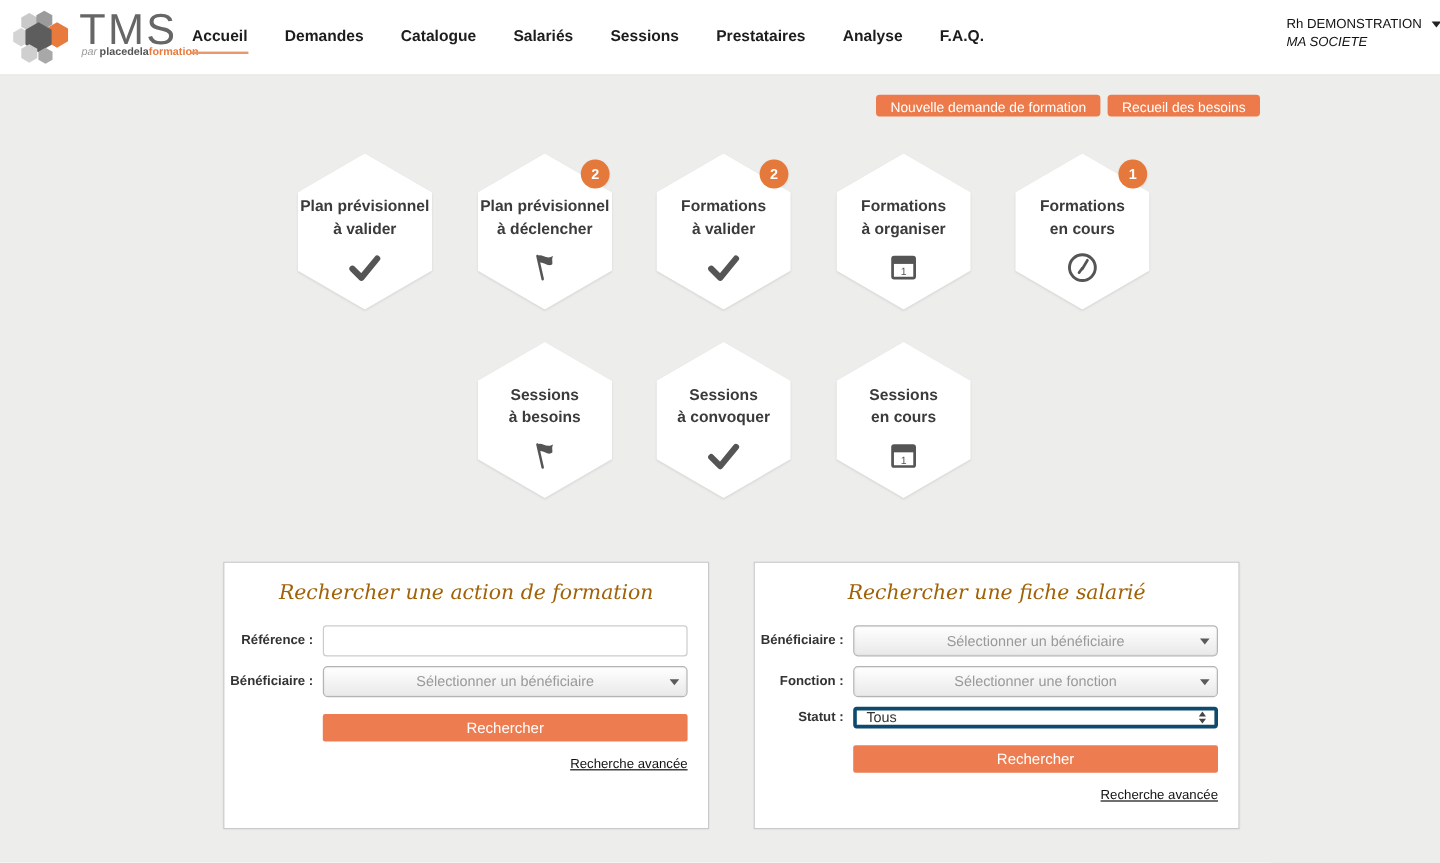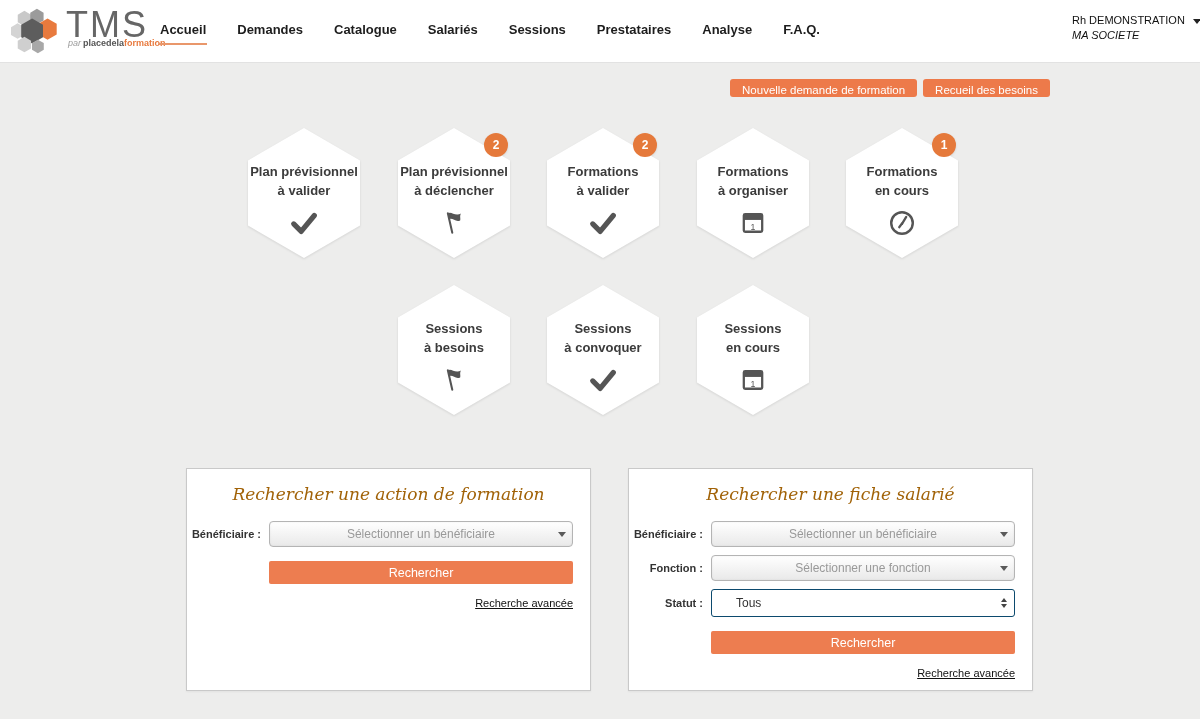--- a/index.html
+++ b/index.html
@@ -41,21 +41,21 @@
   .panel{position:absolute;width:405px;height:223px;background:#fff;border:1px solid #c9c9c9;box-shadow:0 1px 2px rgba(0,0,0,0.05);box-sizing:border-box;}
   .panel-title{margin:15px 0 17px;text-align:center;font-family:"DejaVu Serif",serif;font-style:italic;font-size:17px;color:#a16207;}
   .form-row{display:flex;align-items:center;margin:0 17px 8px 0;}
   .form-label{width:74px;padding-right:8px;flex-shrink:0;text-align:right;font-size:11px;font-weight:bold;color:#333;}
   .form-field{flex:1;position:relative;}
   .text-input{width:100%;height:26px;box-sizing:border-box;border:1px solid #ccc;border-radius:3px;padding:0 8px;font-size:12px;font-family:"Liberation Sans",sans-serif;color:#333;background:#fff;}
   .chosen{height:26px;box-sizing:border-box;border:1px solid #b4b4b4;border-radius:4px;background:linear-gradient(#ffffff,#e9e9e9);display:flex;align-items:center;justify-content:center;position:relative;cursor:pointer;box-shadow:0 0 2px rgba(0,0,0,0.08) inset;}
   .chosen-text{font-size:12px;color:#999;}
   .chosen-arrow{position:absolute;right:0;top:0;width:20px;height:24px;border-radius:0 4px 4px 0;display:flex;align-items:center;justify-content:center;}
   .chosen-arrow::after{content:"";width:0;height:0;border-left:4px solid transparent;border-right:4px solid transparent;border-top:5px solid #5a5a5a;}
-  .native-select{height:28px;box-sizing:border-box;border:1px solid #0c4a6e;border-radius:3px;background:#fff;display:flex;align-items:center;padding:0 24px;position:relative;cursor:pointer;}
+  .native-select{height:18px;box-sizing:border-box;border:3px solid #0c4a6e;border-radius:3px;background:#fff;display:flex;align-items:center;padding:0 8px;position:relative;cursor:pointer;}
   .native-select-text{font-size:12px;color:#333;}
   .updown{position:absolute;right:7px;top:50%;transform:translateY(-50%);display:flex;flex-direction:column;gap:2px;}
   .updown i{display:block;width:0;height:0;border-left:3.5px solid transparent;border-right:3.5px solid transparent;}
   .updown i.up{border-bottom:4px solid #444;}
   .updown i.down{border-top:4px solid #444;}
   .submit-row{margin:14px 17px 0 82px;}
   .btn-submit{width:100%;height:23px;background:#ed7d50;color:#fff;border:none;border-radius:2px;font-size:12.5px;cursor:pointer;font-family:"Liberation Sans",sans-serif;}
   .adv-row{margin:9px 17px 0 0;text-align:right;}
   .adv-link{font-size:11px;color:#111;text-decoration:underline;cursor:pointer;}
 </style>
@@ -230,20 +230,24 @@
             <rect x="5.5" y="6" width="21" height="6.5" fill="#555"></rect>
             <text x="16" y="23.5" font-size="10" fill="#555" text-anchor="middle" font-family="Liberation Sans, sans-serif">1</text>
           </svg>
       </div>
     </div>
   </div>
 
   <div class="panel" style="left:186px;top:468px;">
     <div class="panel-title">Rechercher une action de formation</div>
 
+    <div class="form-row">
+      <div class="form-label">Référence :</div>
+      <div class="form-field"><input class="text-input" type="text" value="" style=""></div>
+    </div>
 
 
     <div class="form-row">
       <div class="form-label">Bénéficiaire :</div>
       <div class="form-field">
         <div class="chosen">
           <span class="chosen-text">Sélectionner un bénéficiaire</span>
           <span class="chosen-arrow"></span>
         </div>
       </div>

